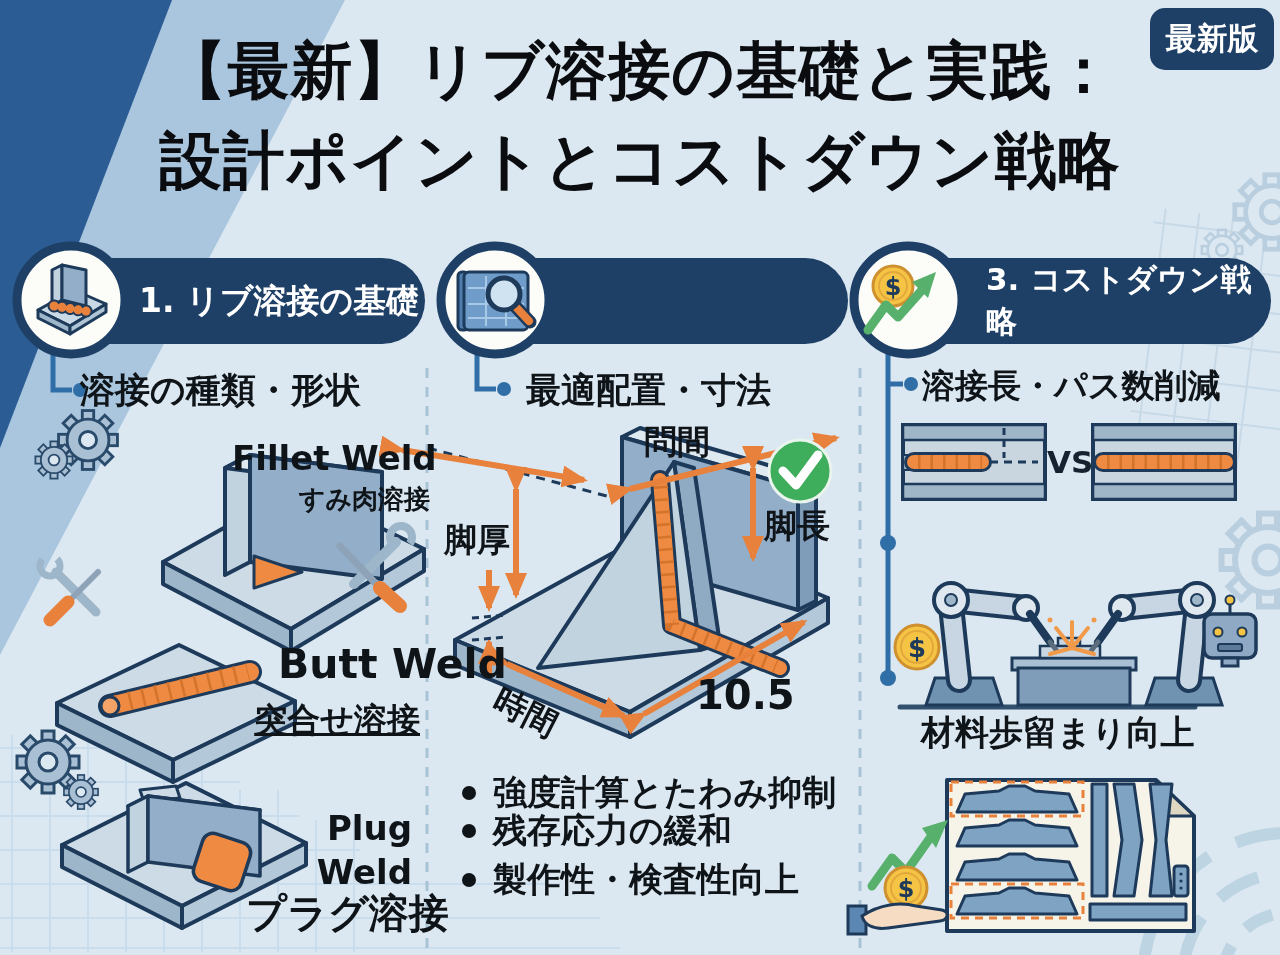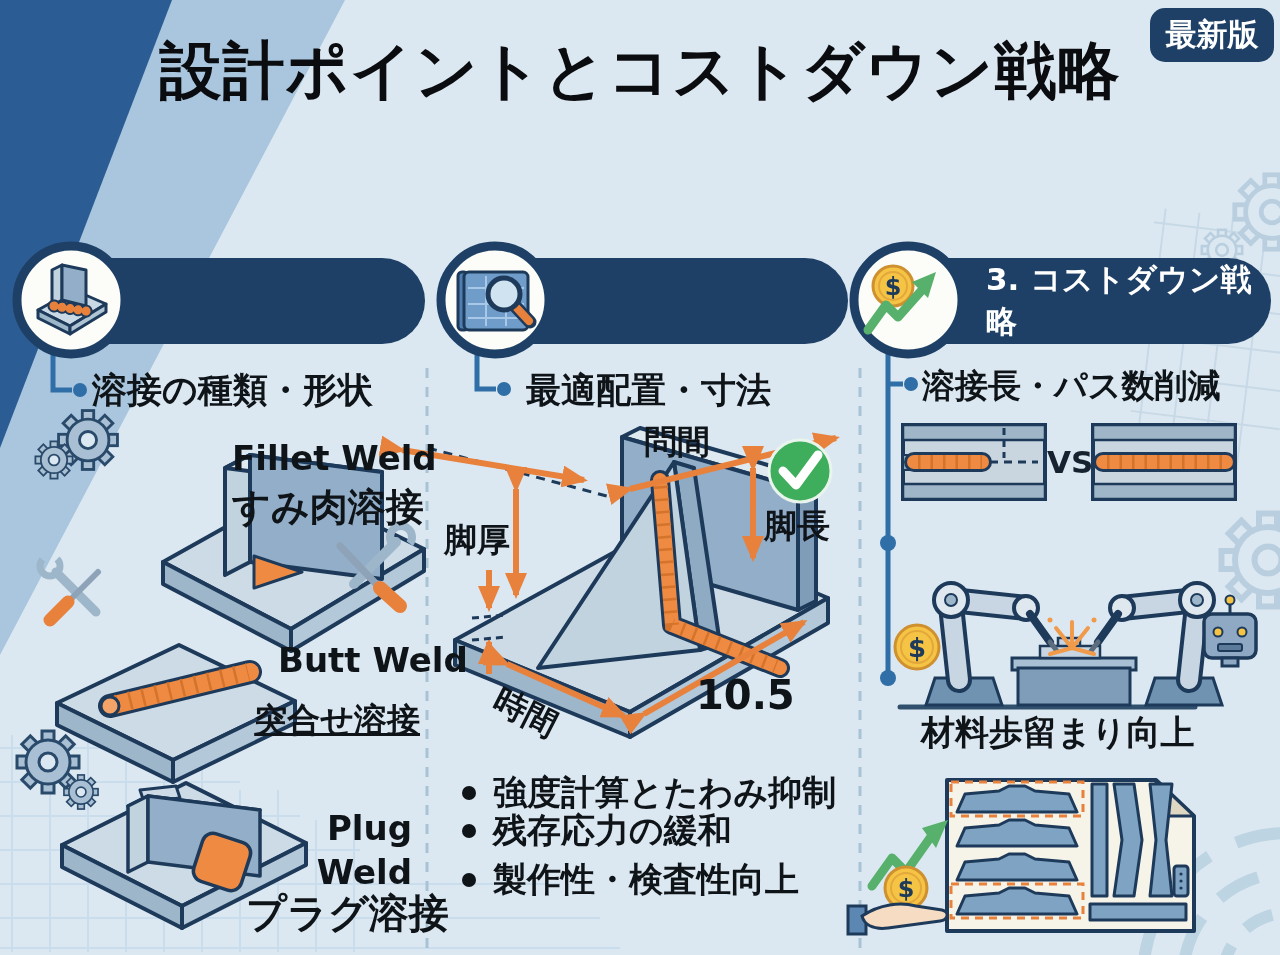--- a/index.html
+++ b/index.html
@@ -1,21 +1,21 @@
 <!DOCTYPE html>
 <html><head>
 <meta charset="utf-8">
 <style>
   * { margin:0; padding:0; box-sizing:border-box; }
   html,body { width:1280px; height:955px; overflow:hidden; }
   body { font-family:"DejaVu Sans","Liberation Sans",sans-serif; background:#dce8f1; }
   .poster { position:relative; width:1280px; height:955px; background:#dce8f1; overflow:hidden; }
   svg.layer { position:absolute; left:0; top:0; z-index:1; pointer-events:none; }
   .t { position:absolute; z-index:2; font-weight:800; color:#0f1419; white-space:nowrap; }
-  .badge { position:absolute; z-index:3; left:1150px; top:8px; width:124px; height:54px;
+  .badge { position:absolute; z-index:3; left:1150px; top:8px; width:124px; height:62px;
            background:#1e4066; border-radius:15px; color:#fff; font-size:31px; font-weight:800;
            display:flex; align-items:center; justify-content:center; }
   .title { position:absolute; z-index:2; left:0; top:26px; width:1280px; text-align:center;
            font-size:62px; font-weight:900; color:#0a0c0f; line-height:90px; letter-spacing:1px; }
   .pill-label { position:absolute; z-index:2; height:86px; display:flex; align-items:center;
            color:#ffffff; font-weight:800; top:258px; }
   #pl1 { left:139px; font-size:33px; }
   #pl2 { left:561px; font-size:33px; }
   #pl3 { left:986px; font-size:31px; }
   .sub { font-size:35px; }
@@ -358,33 +358,35 @@
     <circle cx="906" cy="888" r="15" fill="none" stroke="#e3a83c" stroke-width="2"></circle>
     <text x="906" y="889" text-anchor="middle" dominant-baseline="central" font-size="24" font-weight="bold" fill="#1e3a5a">$</text>
     <rect x="848" y="906" width="18" height="28" fill="#5c87b2" stroke="#1e3a5a" stroke-width="3"></rect>
     <path d="M862,916 C880,904 900,902 916,906 L942,910 C950,912 948,920 940,921 L888,928 C872,930 864,924 862,916 Z" fill="#f5dcc3" stroke="#1e3a5a" stroke-width="3"></path>
   </g>
 </svg>
 
 <div class="badge">最新版</div>
 
 <div class="title">
+  <div>【最新】リブ溶接の基礎と実践：</div>
   <div>設計ポイントとコストダウン戦略</div>
 </div>
 
+<div class="pill-label" id="pl1">1. リブ溶接の基礎</div>
 <div class="pill-label" id="pl3">3. コストダウン戦略</div>
 
-<div class="t sub" style="left:92px; top:367px;">溶接の種類・形状</div>
+<div class="t sub" style="left:80px; top:367px;">溶接の種類・形状</div>
 <div class="t sub" style="left:526px; top:367px;">最適配置・寸法</div>
 <div class="t" style="left:922px; top:364px; font-size:33px;">溶接長・パス数削減</div>
 
 <div class="t ctr" style="left:232px; top:438px; width:190px; font-size:34px;">Fillet Weld</div>
-<div class="t ctr" style="left:232px; top:482px; width:190px; font-size:38px;">すみ肉溶接</div>
-
-<div class="t ctr" style="left:278px; top:640px; width:150px; font-size:34px;">Butt Weld</div>
+<div class="t ctr" style="left:240px; top:482px; width:190px; font-size:26px;">すみ肉溶接</div>
+
+<div class="t ctr" style="left:278px; top:640px; width:150px; font-size:41px;">Butt Weld</div>
 <div class="t ctr" style="left:240px; top:698px; width:180px; font-size:33px;text-decoration:underline;">突合せ溶接</div>
 
 <div class="t ctr" style="left:312px; top:806px; width:100px; font-size:34px; line-height:44px;">
   <div>Plug</div>
   <div>Weld</div>
 </div>
 <div class="t ctr" style="left:246px; top:886px; width:175px; font-size:40px;">プラグ溶接</div>
 
 <div class="t ctr" style="left:570px; top:420px; width:140px; font-size:33px;">問間</div>
 <div class="t" style="left:444px; top:518px; font-size:33px;">脚厚</div>

